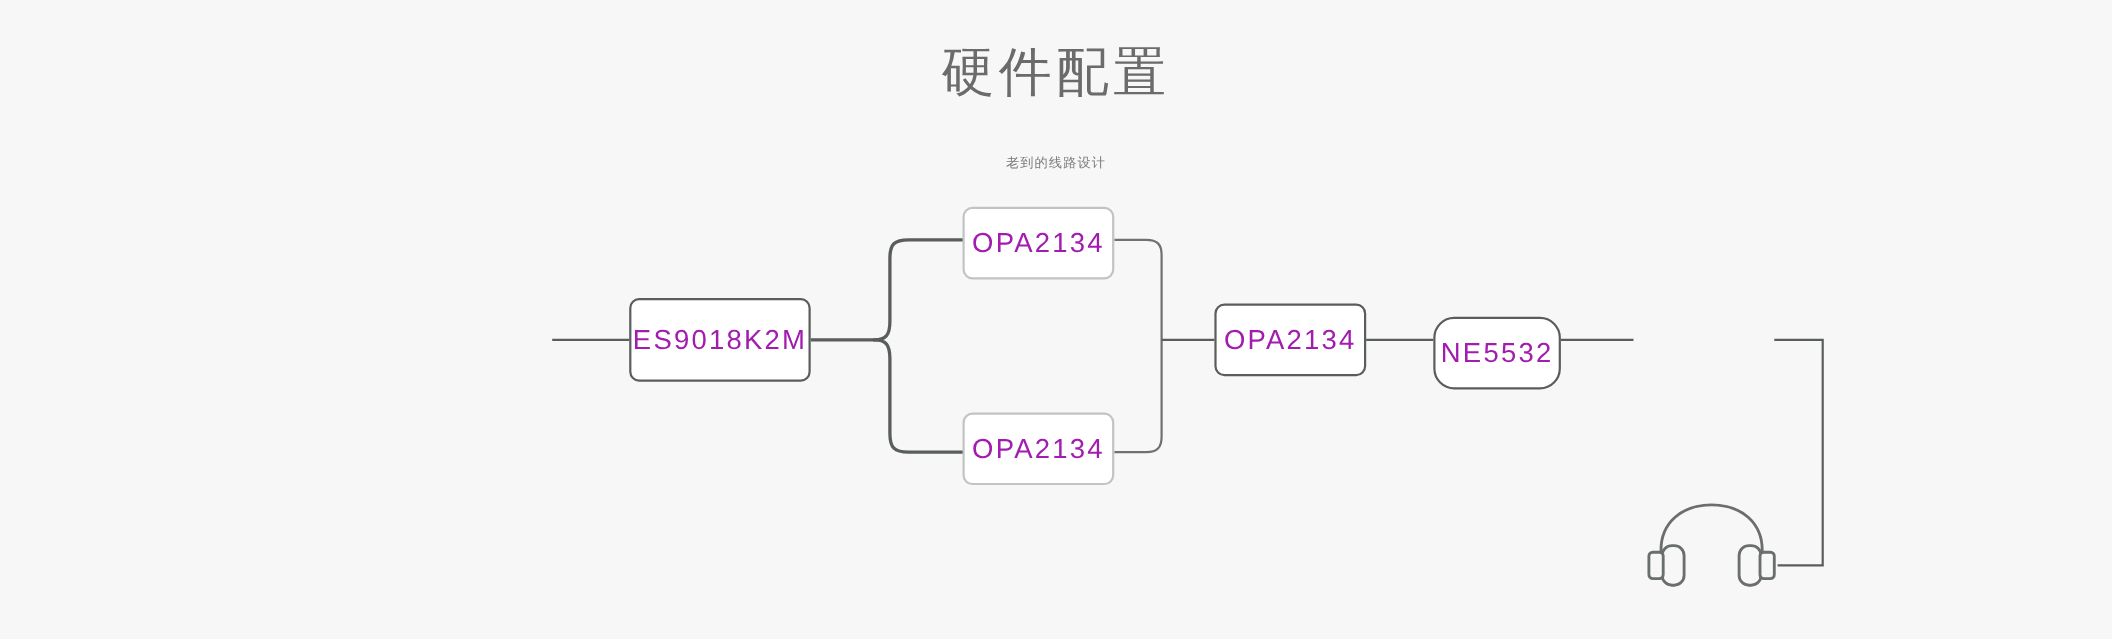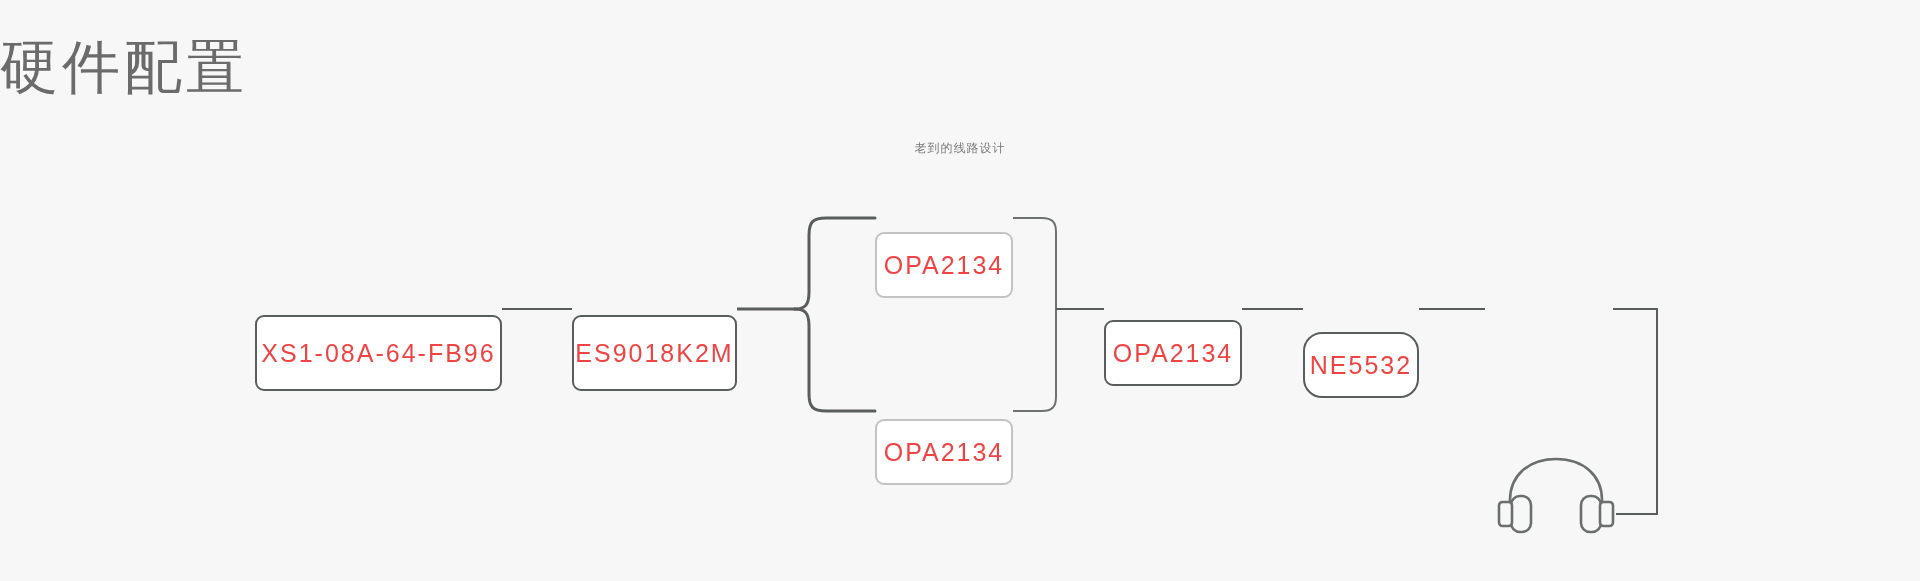--- a/index.html
+++ b/index.html
@@ -31,22 +31,22 @@
     text-align: center;
     pointer-events: none;
   }
   .page-title {
     margin: 0;
     padding: 0;
     position: absolute;
     left: 0;
     top: 32px;
     width: 1920px;
-    text-align: left;
-    font-size: 58px;
+    text-align: center;
+    font-size: 48px;
     line-height: 70px;
     font-weight: 400;
     color: #6b6b6b;
     letter-spacing: 4px;
   }
   .page-subtitle {
     position: absolute;
     left: 0;
     top: 137px;
     width: 1920px;
@@ -77,26 +77,25 @@
   
   .node {
     position: absolute;
     box-sizing: border-box;
     background: #ffffff;
     border: 2px solid #5a5d5d;
     border-radius: 9px;
     display: flex;
     align-items: center;
     justify-content: center;
-    color: #ef4444;
+    color: #a21caf;
     font-size: 25px;
     letter-spacing: 2px;
     white-space: nowrap;
     z-index: 3;
-    margin-top: 44px;
   }
   .node.light {
     border: 2px solid #c2c4c4;
   }
 
   .node-xs1      { left: 255px;  top: 271px; width: 247px; height: 76px; }
   .node-es9018   { left: 572px;  top: 271px; width: 165px; height: 76px; }
   .node-opa-top  { left: 875px;  top: 188px; width: 138px; height: 66px; }
   .node-opa-bot  { left: 875px;  top: 375px; width: 138px; height: 66px; }
   .node-opa-mid  { left: 1104px; top: 276px; width: 138px; height: 66px; }
@@ -141,21 +140,20 @@
 
       <path d="M 1056 309 L 1104 309" fill="none" stroke="#5a5d5d" stroke-width="2"></path>
 
       <path d="M 1242 309 L 1303 309" fill="none" stroke="#5a5d5d" stroke-width="2"></path>
 
       <path d="M 1419 309 L 1485 309" fill="none" stroke="#5a5d5d" stroke-width="2"></path>
 
       <path d="M 1613 309 L 1657 309 L 1657 514 L 1616 514" fill="none" stroke="#5a5d5d" stroke-width="2"></path>
     </svg>
 
-    <div class="node node-xs1">XS1-08A-64-FB96</div>
 
     <div class="node node-es9018">ES9018K2M</div>
 
     <div class="node light node-opa-top">OPA2134</div>
 
     <div class="node light node-opa-bot">OPA2134</div>
 
     <div class="node node-opa-mid">OPA2134</div>
 
     <div class="node node-ne5532">NE5532</div>

